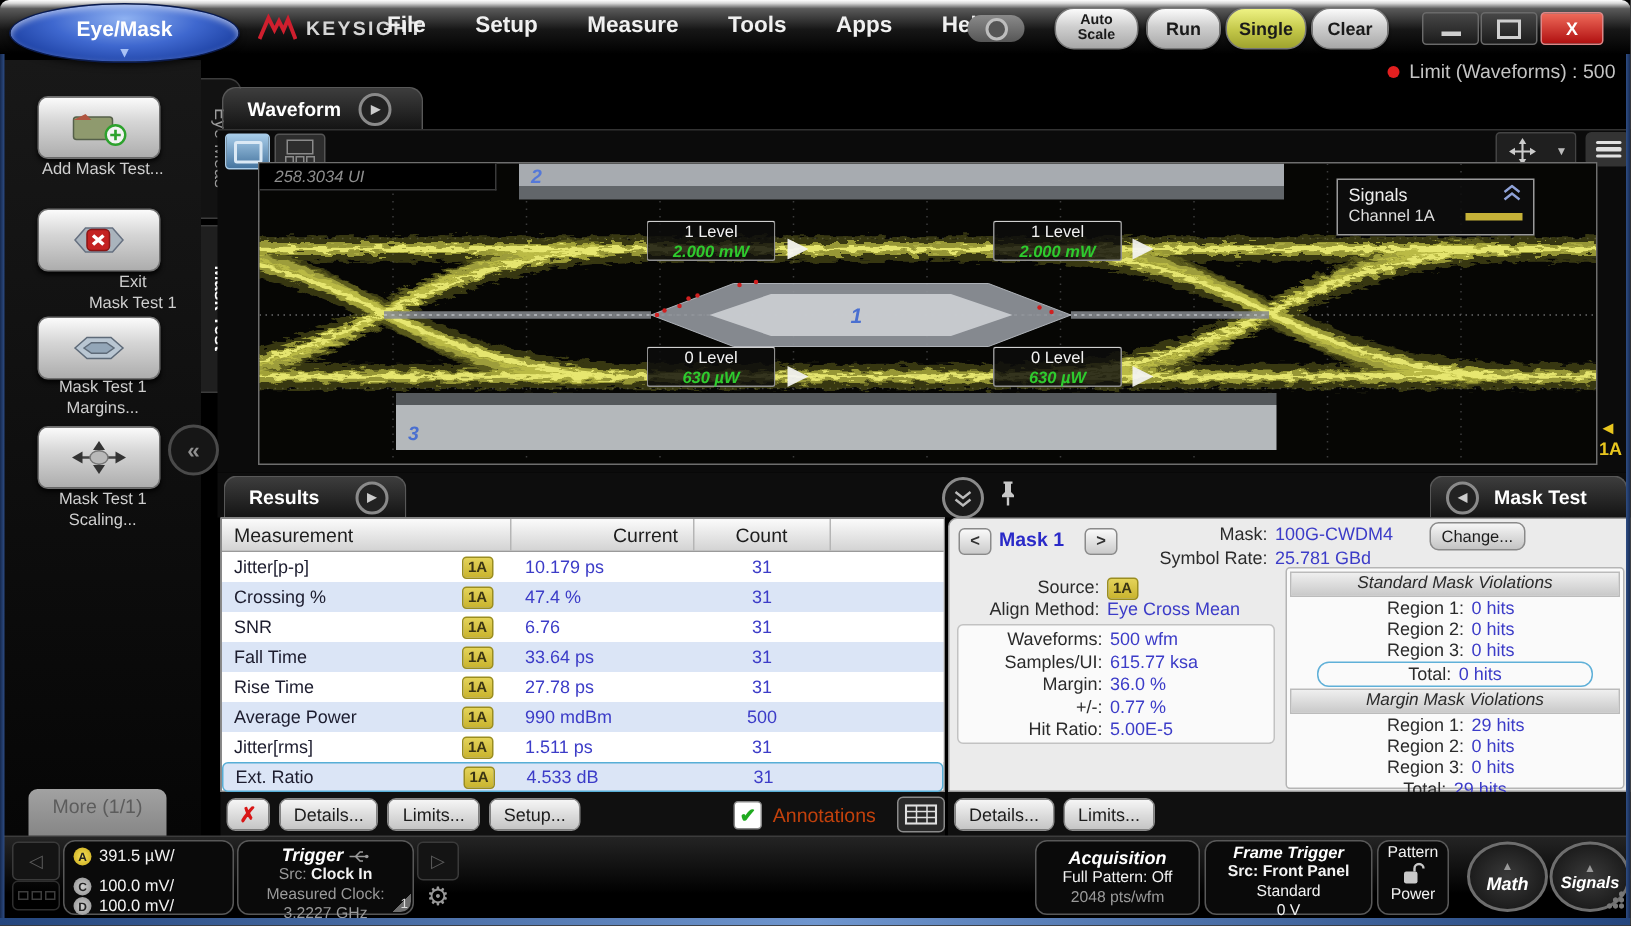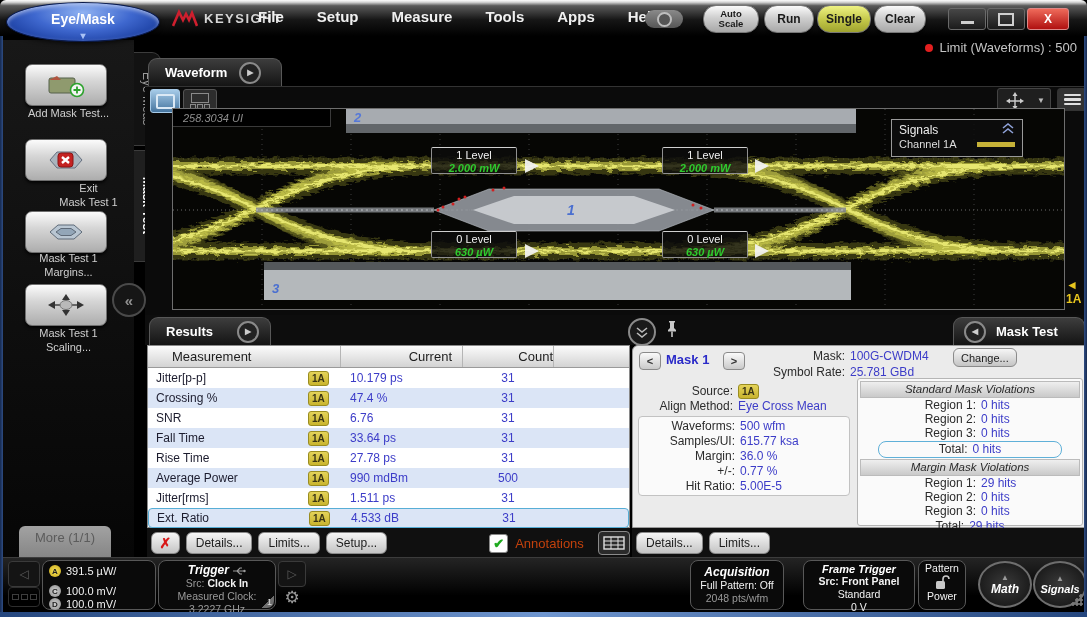--- a/index.html
+++ b/index.html
@@ -96,23 +96,23 @@
     background:#1a1a1a;display:flex;align-items:center;justify-content:center;cursor:pointer;}
   .pin-icon{position:absolute;left:520px;top:5px;cursor:pointer;}
   .mt-tab{position:absolute;right:2px;top:2px;width:132px;height:28px;border:1px solid #585858;border-bottom:none;
     border-radius:9px 9px 0 0;background:linear-gradient(#3d3d3d,#141414);display:flex;align-items:center;gap:10px;
     padding-left:10px;box-sizing:border-box;color:#fff;font-weight:bold;font-size:13px;cursor:pointer;}
   
   .rtable{position:absolute;left:147px;top:345px;width:483px;height:183px;background:#fff;border:1px solid #8a8a8a;box-sizing:border-box;}
   .rhead{display:grid;grid-template-columns:160px 32px 122px 92px 1fr;height:21px;
     background:linear-gradient(#fbfbfb,#d3d3d3);border-bottom:1px solid #9a9a9a;color:#1d1d1d;font-size:13px;}
   .rhead div{line-height:21px;}
-  .rhead .h-meas{padding-left:24px;}
+  .rhead .h-meas{padding-left:8px;}
   .rhead .h-cur{text-align:right;border-left:1px solid #b5b5b5;padding-right:10px;}
-  .rhead .h-cnt{text-align:right;border-left:1px solid #b5b5b5;padding-right:0;border-right:1px solid #b5b5b5;}
+  .rhead .h-cnt{text-align:right;border-left:1px solid #b5b5b5;padding-right:28px;border-right:1px solid #b5b5b5;}
   .rrow{display:grid;grid-template-columns:160px 32px 122px 92px 1fr;height:20px;font-size:12px;align-items:center;box-sizing:border-box;cursor:pointer;}
   .rrow:nth-child(odd){background:#dbe5f6;}
   .rrow:nth-child(even){background:#fff;}
   .rrow.sel{border:1px solid #57aed6;border-radius:4px;}
   .rrow .c-name{padding-left:8px;color:#1c1c2e;}
   .rrow .c-cur{color:#3c3cc8;padding-left:10px;}
   .rrow .c-cnt{color:#3c3cc8;text-align:center;}
   .badge{display:inline-block;background:linear-gradient(#e4d35a,#c9b42e);border:1px solid #9a8d20;border-radius:3px;
     color:#3a3415;font-size:10px;font-weight:bold;padding:0 3px;line-height:13px;}
   
@@ -652,21 +652,21 @@
       <div class="bp-line bp-gray">3.2227 GHz</div>
       <div class="corner-num">1</div>
     </div>
 
     <div class="nav-arrow" style="left:278px;top:3px;width:26px;">▷</div>
     <div class="gear-btn">
         <span>⚙</span>
       </div>
 
 
-    <div class="bpanel" style="left:690px;width:94px;">
+    <div class="bpanel" style="left:690px;width:110px;">
       <div class="bp-title" style="margin-top:4px;">Acquisition</div>
       <div class="bp-line bp-white">Full Pattern: Off</div>
       <div class="bp-line bp-gray">2048 pts/wfm</div>
     </div>
 
     <div class="bpanel" style="left:803px;width:112px;">
       <div class="bp-title" style="margin-top:2px;font-size:11px;">Frame Trigger</div>
       <div class="bp-line bp-white" style="font-weight:bold;">Src: Front Panel</div>
       <div class="bp-line bp-white">Standard</div>
       <div class="bp-line bp-white">0 V</div>

